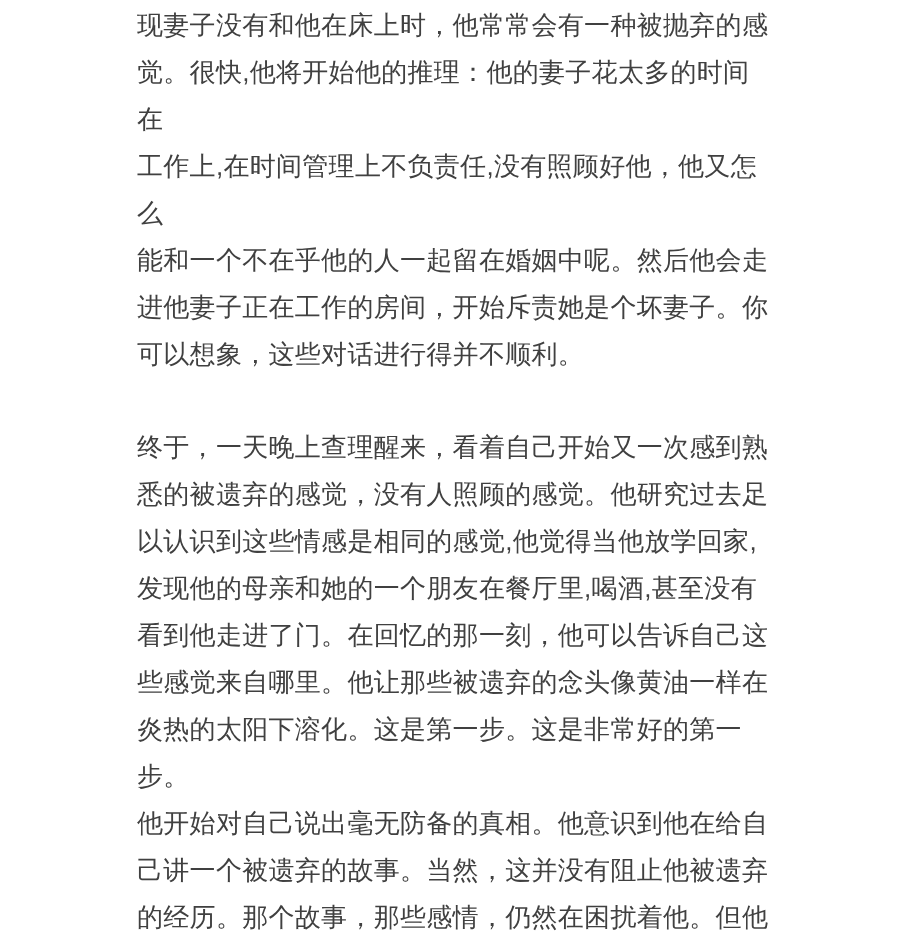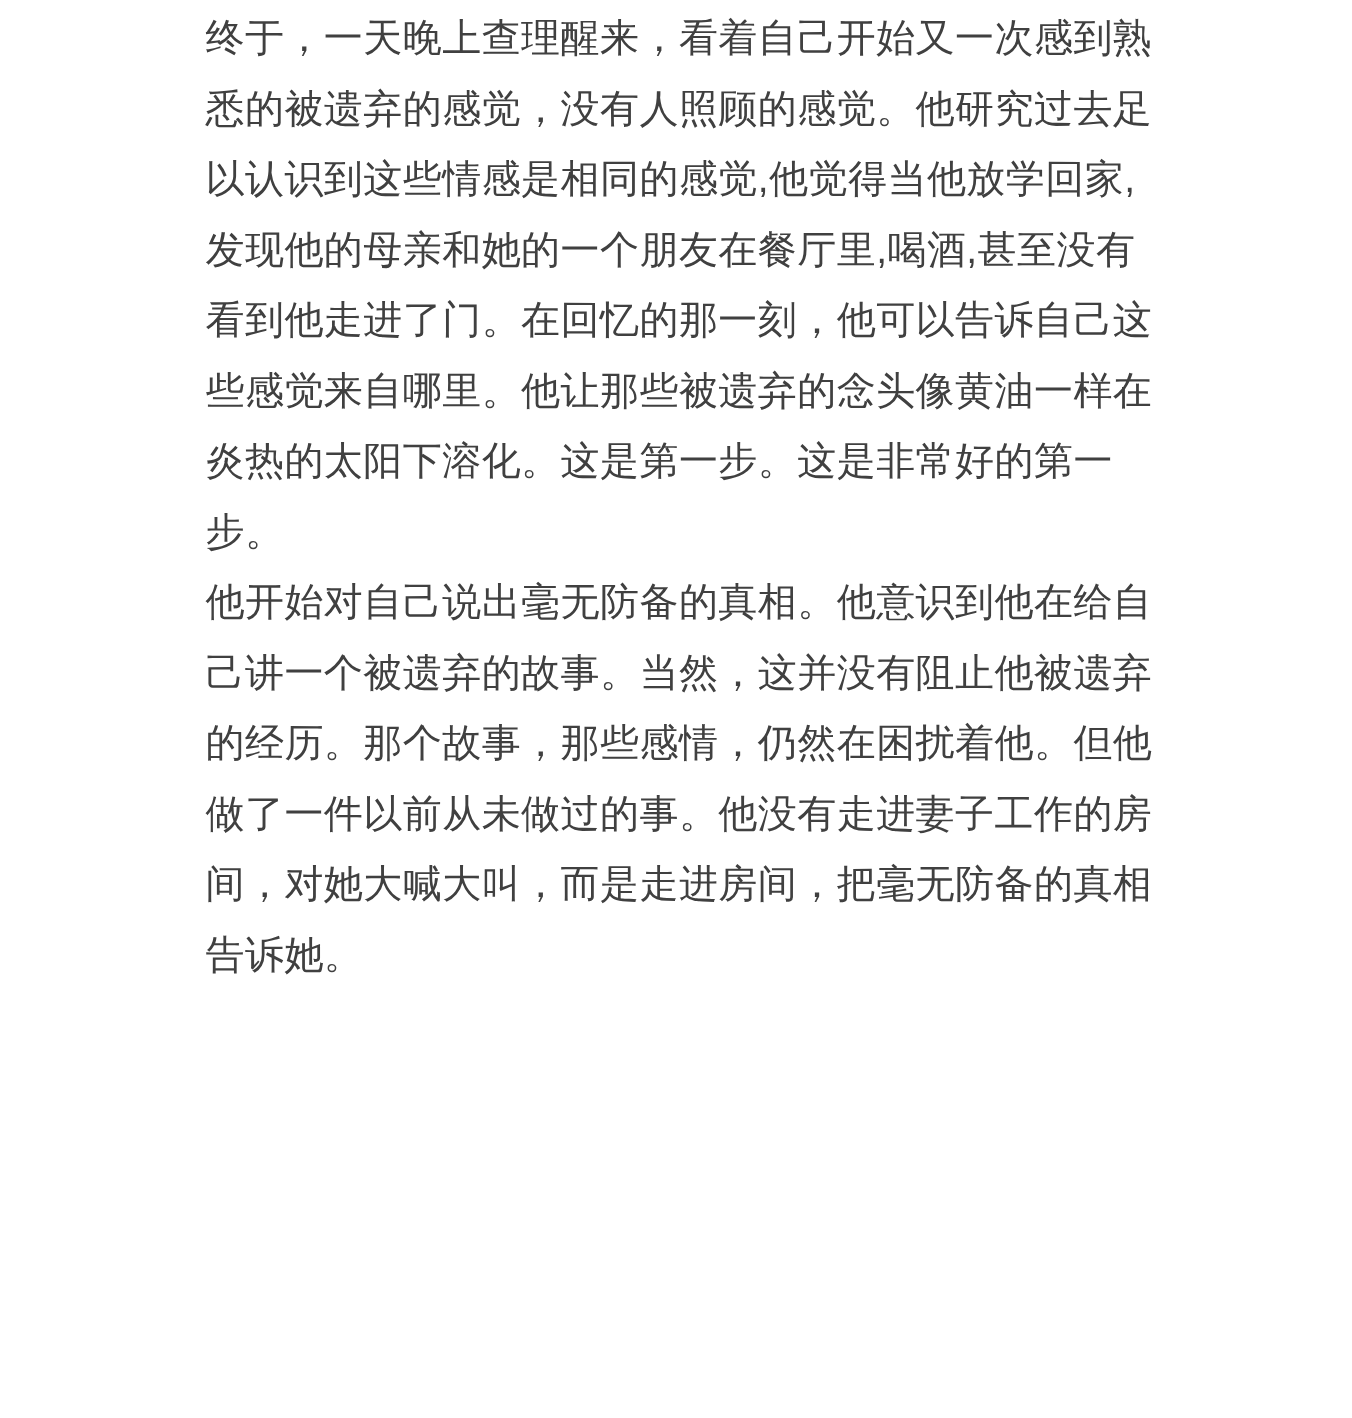--- a/index.html
+++ b/index.html
@@ -29,20 +29,26 @@
     font-weight: 400;
   }
   .paragraph:last-child {
     margin-bottom: 0;
   }
 </style>
 </head>
 <body>
 
 <main class="article">
+  <p class="paragraph">现妻子没有和他在床上时，他常常会有一种被抛弃的感
+觉。很快,他将开始他的推理：他的妻子花太多的时间在
+工作上,在时间管理上不负责任,没有照顾好他，他又怎么
+能和一个不在乎他的人一起留在婚姻中呢。然后他会走
+进他妻子正在工作的房间，开始斥责她是个坏妻子。你
+可以想象，这些对话进行得并不顺利。</p>
   <p class="paragraph">终于，一天晚上查理醒来，看着自己开始又一次感到熟
 悉的被遗弃的感觉，没有人照顾的感觉。他研究过去足
 以认识到这些情感是相同的感觉,他觉得当他放学回家,
 发现他的母亲和她的一个朋友在餐厅里,喝酒,甚至没有
 看到他走进了门。在回忆的那一刻，他可以告诉自己这
 些感觉来自哪里。他让那些被遗弃的念头像黄油一样在
 炎热的太阳下溶化。这是第一步。这是非常好的第一步。
 他开始对自己说出毫无防备的真相。他意识到他在给自
 己讲一个被遗弃的故事。当然，这并没有阻止他被遗弃
 的经历。那个故事，那些感情，仍然在困扰着他。但他

